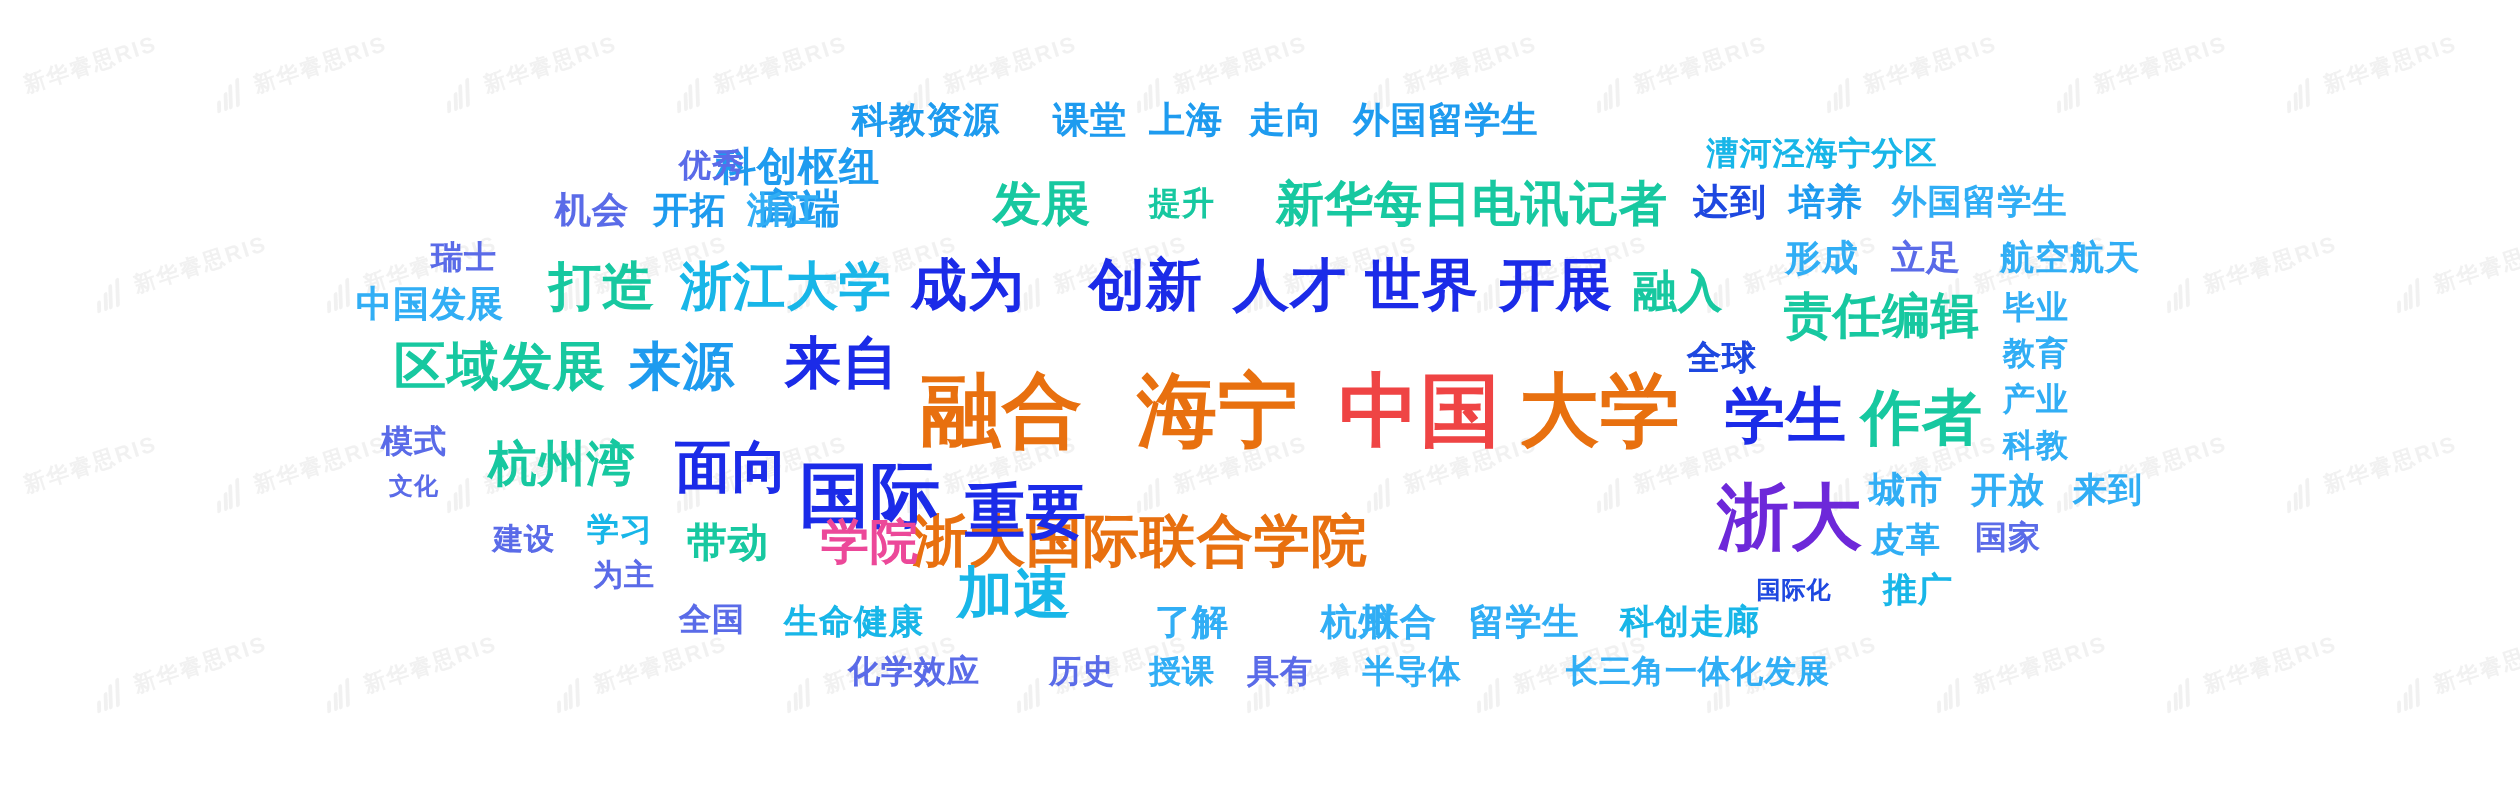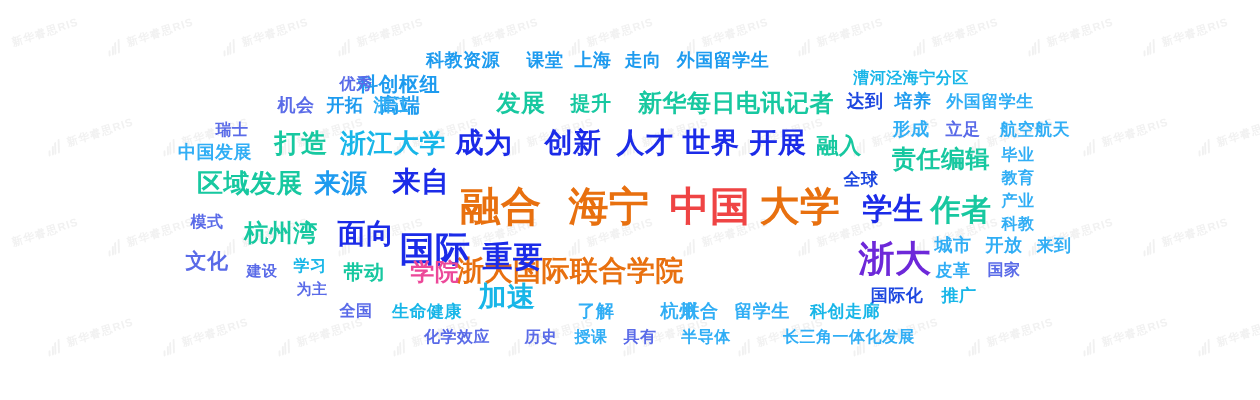--- a/index.html
+++ b/index.html
@@ -482,37 +482,37 @@
       <span class="cloud-word" style="left: 513px; top: 257px; font-size: 30px; color: rgb(27, 43, 232);">重要</span>
       <span class="cloud-word" style="left: 435px; top: 248px; font-size: 35px; color: rgb(27, 43, 232);">国际</span>
       <span class="cloud-word" style="left: 366px; top: 234px; font-size: 28px; color: rgb(27, 43, 232);">面向</span>
       <span class="cloud-word" style="left: 281px; top: 233px; font-size: 24px; color: rgb(23, 200, 160);">杭州湾</span>
       <span class="cloud-word" style="left: 507px; top: 297px; font-size: 28px; color: rgb(24, 182, 232);">加速</span>
       <span class="cloud-word" style="left: 435px; top: 272px; font-size: 24px; color: #ec4899;">学院</span>
       <span class="cloud-word" style="left: 364px; top: 272px; font-size: 20px; color: rgb(23, 200, 160);">带动</span>
       <span class="cloud-word" style="left: 941px; top: 159px; font-size: 24px; color: rgb(23, 200, 160);">责任编辑</span>
       <span class="cloud-word" style="left: 839px; top: 146px; font-size: 22px; color: rgb(23, 200, 160);">融入</span>
       <span class="cloud-word" style="left: 521px; top: 103px; font-size: 24px; color: rgb(23, 200, 160);">发展</span>
-      <span class="cloud-word" style="left: 591px; top: 103px; font-size: 20px; color: rgb(23, 200, 160);">提升</span>
+      <span class="cloud-word" style="left: 591px; top: 103px; font-size: 16px; color: rgb(23, 200, 160);">提升</span>
       <span class="cloud-word" style="left: 736px; top: 103px; font-size: 24px; color: rgb(23, 200, 160);">新华每日电讯记者</span>
       <span class="cloud-word" style="left: 399px; top: 84px; font-size: 20px; color: rgb(30, 155, 239);">科创枢纽</span>
       <span class="cloud-word" style="left: 400px; top: 105px; font-size: 20px; color: rgb(30, 155, 239);">高端</span>
       <span class="cloud-word" style="left: 463px; top: 60px; font-size: 18px; color: rgb(30, 155, 239);">科教资源</span>
       <span class="cloud-word" style="left: 545px; top: 60px; font-size: 18px; color: rgb(30, 155, 239);">课堂</span>
       <span class="cloud-word" style="left: 593px; top: 60px; font-size: 18px; color: rgb(30, 155, 239);">上海</span>
       <span class="cloud-word" style="left: 643px; top: 60px; font-size: 18px; color: rgb(30, 155, 239);">走向</span>
       <span class="cloud-word" style="left: 723px; top: 60px; font-size: 18px; color: rgb(30, 155, 239);">外国留学生</span>
       <span class="cloud-word" style="left: 356px; top: 84px; font-size: 16px; color: rgb(90, 107, 232);">优秀</span>
       <span class="cloud-word" style="left: 296px; top: 105px; font-size: 18px; color: rgb(90, 107, 232);">机会</span>
       <span class="cloud-word" style="left: 345px; top: 105px; font-size: 18px; color: rgb(30, 155, 239);">开拓</span>
       <span class="cloud-word" style="left: 392px; top: 105px; font-size: 18px; color: rgb(49, 174, 245);">浙江</span>
       <span class="cloud-word" style="left: 232px; top: 130px; font-size: 16px; color: rgb(90, 107, 232);">瑞士</span>
       <span class="cloud-word" style="left: 215px; top: 152px; font-size: 18px; color: rgb(49, 174, 245);">中国发展</span>
       <span class="cloud-word" style="left: 207px; top: 222px; font-size: 16px; color: rgb(90, 107, 232);">模式</span>
-      <span class="cloud-word" style="left: 207px; top: 243px; font-size: 21px; color: rgb(90, 107, 232); margin-top: 17px;">文化</span>
+      <span class="cloud-word" style="left: 207px; top: 243px; font-size: 12px; color: rgb(90, 107, 232);">文化</span>
       <span class="cloud-word" style="left: 262px; top: 270px; font-size: 15px; color: rgb(90, 107, 232);">建设</span>
       <span class="cloud-word" style="left: 310px; top: 266px; font-size: 16px; color: rgb(24, 182, 232);">学习</span>
       <span class="cloud-word" style="left: 312px; top: 288px; font-size: 15px; color: rgb(90, 107, 232);">为主</span>
       <span class="cloud-word" style="left: 356px; top: 311px; font-size: 16px; color: rgb(90, 107, 232);">全国</span>
       <span class="cloud-word" style="left: 427px; top: 311px; font-size: 17px; color: rgb(24, 182, 232);">生命健康</span>
       <span class="cloud-word" style="left: 457px; top: 337px; font-size: 16px; color: rgb(90, 107, 232);">化学效应</span>
       <span class="cloud-word" style="left: 541px; top: 337px; font-size: 16px; color: rgb(90, 107, 232);">历史</span>
       <span class="cloud-word" style="left: 591px; top: 337px; font-size: 16px; color: rgb(49, 174, 245);">授课</span>
       <span class="cloud-word" style="left: 640px; top: 337px; font-size: 16px; color: rgb(90, 107, 232);">具有</span>
       <span class="cloud-word" style="left: 706px; top: 337px; font-size: 16px; color: rgb(49, 174, 245);">半导体</span>
@@ -532,16 +532,16 @@
       <span class="cloud-word" style="left: 1018px; top: 155px; font-size: 16px; color: rgb(49, 174, 245);">毕业</span>
       <span class="cloud-word" style="left: 1018px; top: 178px; font-size: 16px; color: rgb(49, 174, 245);">教育</span>
       <span class="cloud-word" style="left: 1018px; top: 201px; font-size: 16px; color: rgb(49, 174, 245);">产业</span>
       <span class="cloud-word" style="left: 1018px; top: 224px; font-size: 16px; color: rgb(49, 174, 245);">科教</span>
       <span class="cloud-word" style="left: 861px; top: 179px; font-size: 17px; color: rgb(30, 72, 224);">全球</span>
       <span class="cloud-word" style="left: 953px; top: 245px; font-size: 18px; color: rgb(49, 174, 245);">城市</span>
       <span class="cloud-word" style="left: 1004px; top: 245px; font-size: 18px; color: rgb(49, 174, 245);">开放</span>
       <span class="cloud-word" style="left: 1054px; top: 245px; font-size: 17px; color: rgb(49, 174, 245);">来到</span>
       <span class="cloud-word" style="left: 953px; top: 270px; font-size: 17px; color: rgb(49, 174, 245);">皮革</span>
       <span class="cloud-word" style="left: 1004px; top: 270px; font-size: 16px; color: rgb(90, 107, 232);">国家</span>
-      <span class="cloud-word" style="left: 897px; top: 295px; font-size: 17px; color: rgb(30, 72, 224);">国际化</span>
+      <span class="cloud-word" style="left: 897px; top: 295px; font-size: 12px; color: rgb(30, 72, 224);">国际化</span>
       <span class="cloud-word" style="left: 959px; top: 295px; font-size: 17px; color: rgb(24, 182, 232);">推广</span>
     </div>
 </div>
 
 </body></html>

